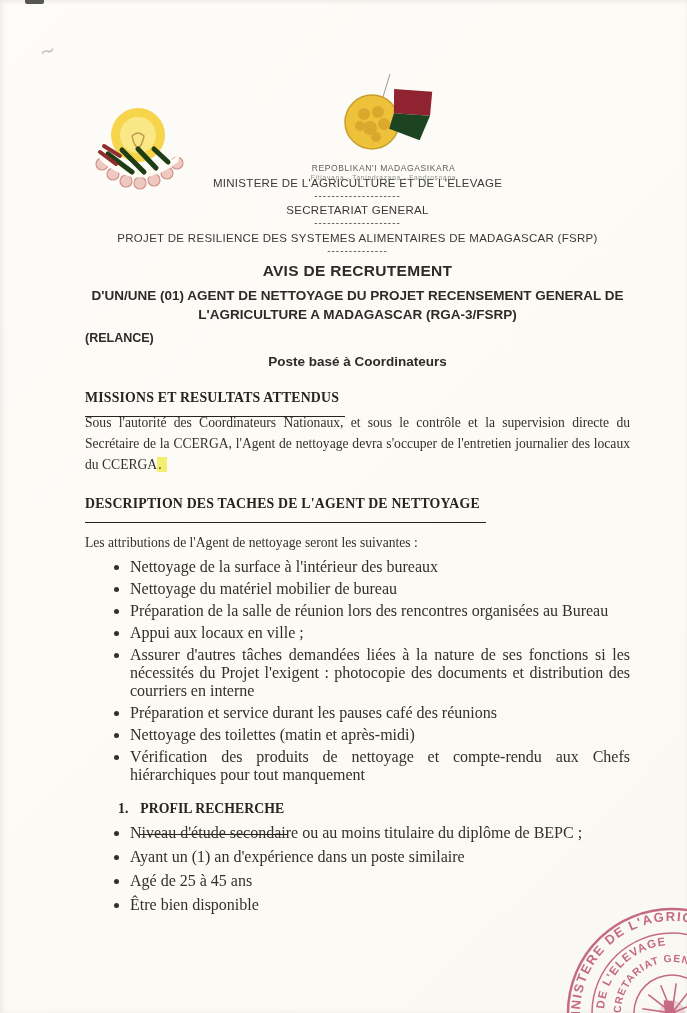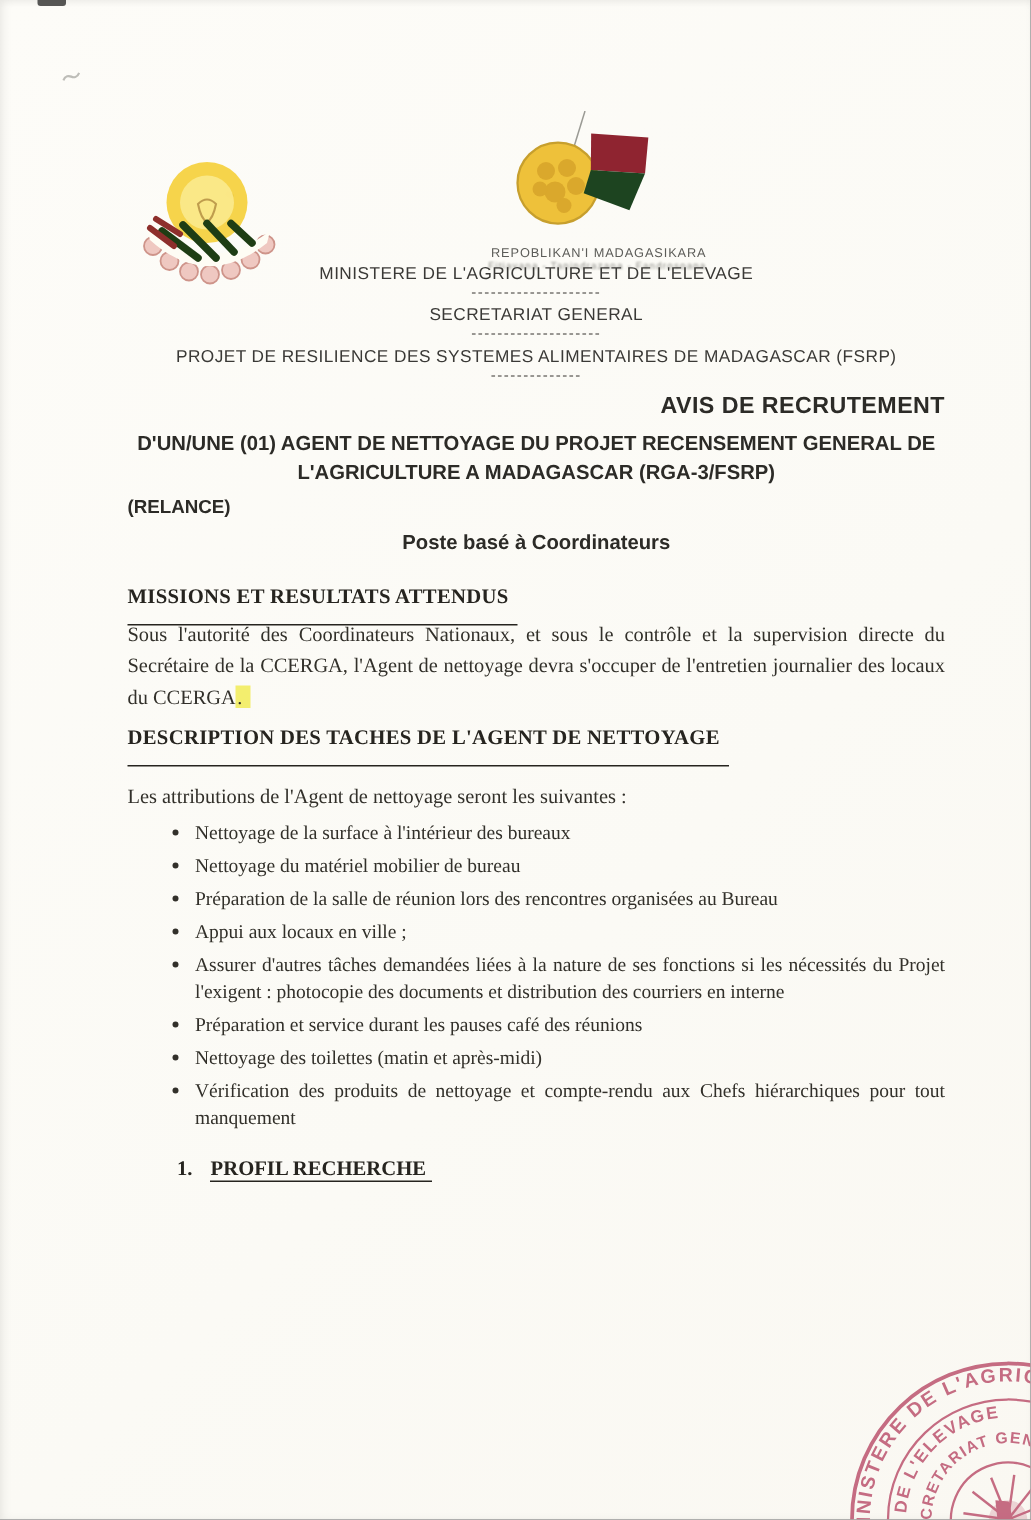--- a/index.html
+++ b/index.html
@@ -13,51 +13,51 @@
     font-family:"Liberation Serif","DejaVu Serif",serif;
     color:#2e2c28;
   }
   
   .artifact-top{position:absolute;left:25px;top:0;width:19px;height:4px;background:#3a3a38;border-radius:0 0 2px 2px;opacity:.85;}
   .artifact-pencil{position:absolute;left:40px;top:42px;width:24px;height:14px;color:#8a8a84;font-size:14px;transform:rotate(-18deg);opacity:.55;font-family:"Liberation Serif",serif;}
   .artifact-dot{position:absolute;left:150px;top:128px;width:6px;height:4px;background:#4d4a42;border-radius:2px;transform:rotate(30deg);opacity:.8;}
 
   
   .logo-ministry{position:absolute;left:86px;top:102px;}
-  .emblem-block{position:absolute;left:296px;top:74px;width:175px;text-align:right;}
+  .emblem-block{position:absolute;left:296px;top:74px;width:175px;text-align:center;}
   .emblem-caption{font-family:"Liberation Sans","DejaVu Sans",sans-serif;font-size:8.5px;letter-spacing:.6px;color:#5c5c58;margin-top:1px;filter:blur(.3px);white-space:nowrap;}
   .emblem-motto{font-family:"Liberation Sans","DejaVu Sans",sans-serif;font-size:6.5px;letter-spacing:.8px;color:#8c8c86;filter:blur(.7px);margin-top:1px;white-space:nowrap;}
 
   
   .flow{position:relative;padding:176px 57px 0 85px;}
   .sans{font-family:"Liberation Sans","DejaVu Sans",sans-serif;}
   .h-line{font-family:"Liberation Sans","DejaVu Sans",sans-serif;font-size:11.5px;letter-spacing:.3px;color:#3a3936;line-height:14px;text-align:center;}
   .sep{font-family:"Liberation Sans","DejaVu Sans",sans-serif;font-size:10px;line-height:8px;letter-spacing:1px;color:#55534e;text-align:center;margin-top:2px;}
   .h-secretariat{margin-top:3px;}
   .h-project{margin-top:4px;}
 
   
-  .t-avis{margin-top:6px;font-size:15.5px;font-weight:bold;line-height:20px;letter-spacing:.3px;color:#2c2b27;text-align:right;}
+  .t-avis{margin-top:6px;font-size:15.5px;font-weight:bold;line-height:20px;letter-spacing:.3px;color:#2c2b27;text-align:center;}
   .t-sub{margin:5px auto 0;max-width:575px;font-size:13.5px;font-weight:bold;line-height:19px;color:#2c2b27;text-align:center;}
   .t-relance{margin-top:7px;font-size:12.5px;font-weight:bold;line-height:15px;color:#2c2b27;}
   .t-poste{margin-top:7px;font-size:13.5px;font-weight:bold;line-height:18px;text-align:center;color:#2c2b27;}
 
   
   .sec-heading{margin-top:18px;font-size:13.8px;font-weight:bold;letter-spacing:.2px;line-height:18px;color:#26241f;}
   .sec-heading .u{border-bottom:1.6px solid #26241f;padding-bottom:11px;padding-right:6px;}
   .para{margin-top:5px;font-size:13.6px;line-height:21px;text-align:justify;color:#32302a;}
   .hl{background:#f3ee6e;padding:0 5px 0 1px;}
-  .sec-heading.desc{margin-top:8px;}
+  .sec-heading.desc{margin-top:20px;}
   .intro{margin-top:20px;font-size:13.6px;line-height:19px;color:#32302a;}
   ul.blist{margin:6px 0 0 0;padding:0 0 0 45px;list-style:disc;}
-  ul.blist li{font-size:13px;line-height:18px;margin-bottom:4px;text-align:justify;color:#32302a;}
+  ul.blist li{font-size:16px;line-height:18px;margin-bottom:4px;text-align:justify;color:#32302a;}
   ul.blist.profil li{margin-bottom:6px;}
   .num-heading{margin-top:16px;padding-left:33px;font-size:13.8px;font-weight:bold;line-height:18px;color:#26241f;}
   .num-heading .num{font-weight:bold;margin-right:12px;}
-  .num-heading .u{border-bottom:1.6px solid #26241f;padding-bottom:1px;padding-right:4px;margin-top:32px;}
+  .num-heading .u{border-bottom:1.6px solid #26241f;padding-bottom:18px;padding-right:4px;margin-top:32px;}
   .intro2{margin-top:14px;font-size:13.6px;line-height:19px;color:#32302a;}
 
   
   .stamp{position:absolute;right:-100px;bottom:-115px;width:230px;height:230px;opacity:.88;}
   .stamp text{font-family:"Liberation Sans","DejaVu Sans",sans-serif;font-weight:bold;}
 </style>
 </head>
 <body>
 
 <div class="page">
@@ -149,20 +149,26 @@
       <li>Appui aux locaux en ville ;</li>
       <li>Assurer d'autres tâches demandées liées à la nature de ses fonctions si les nécessités du Projet l'exigent : photocopie des documents et distribution des courriers en interne</li>
       <li>Préparation et service durant les pauses café des réunions</li>
       <li>Nettoyage des toilettes (matin et après-midi)</li>
       <li>Vérification des produits de nettoyage et compte-rendu aux Chefs hiérarchiques pour tout manquement</li>
     </ul>
 
     <div class="num-heading">
       <span class="num">1.</span><span class="u">PROFIL RECHERCHE</span>
     </div>
+    <ul class="blist profil">
+      <li>Niveau d'étude secondaire ou au moins titulaire du diplôme de BEPC ;</li>
+      <li>Ayant un (1) an d'expérience dans un poste similaire</li>
+      <li>Agé de 25 à 45 ans</li>
+      <li>Être bien disponible</li>
+    </ul>
 
   </div>
 
   <svg class="stamp" viewBox="0 0 230 230" aria-hidden="true">
     <defs>
       <path id="arcOuter" d="M 23,115 A 92,92 0 0 1 207,115"></path>
       <path id="arcMid" d="M 47,115 A 68,68 0 0 1 183,115"></path>
       <path id="arcInner" d="M 64,115 A 51,51 0 0 1 166,115"></path>
     </defs>
     <g transform="rotate(-22 115 115)" stroke="#bd5872" fill="none">

